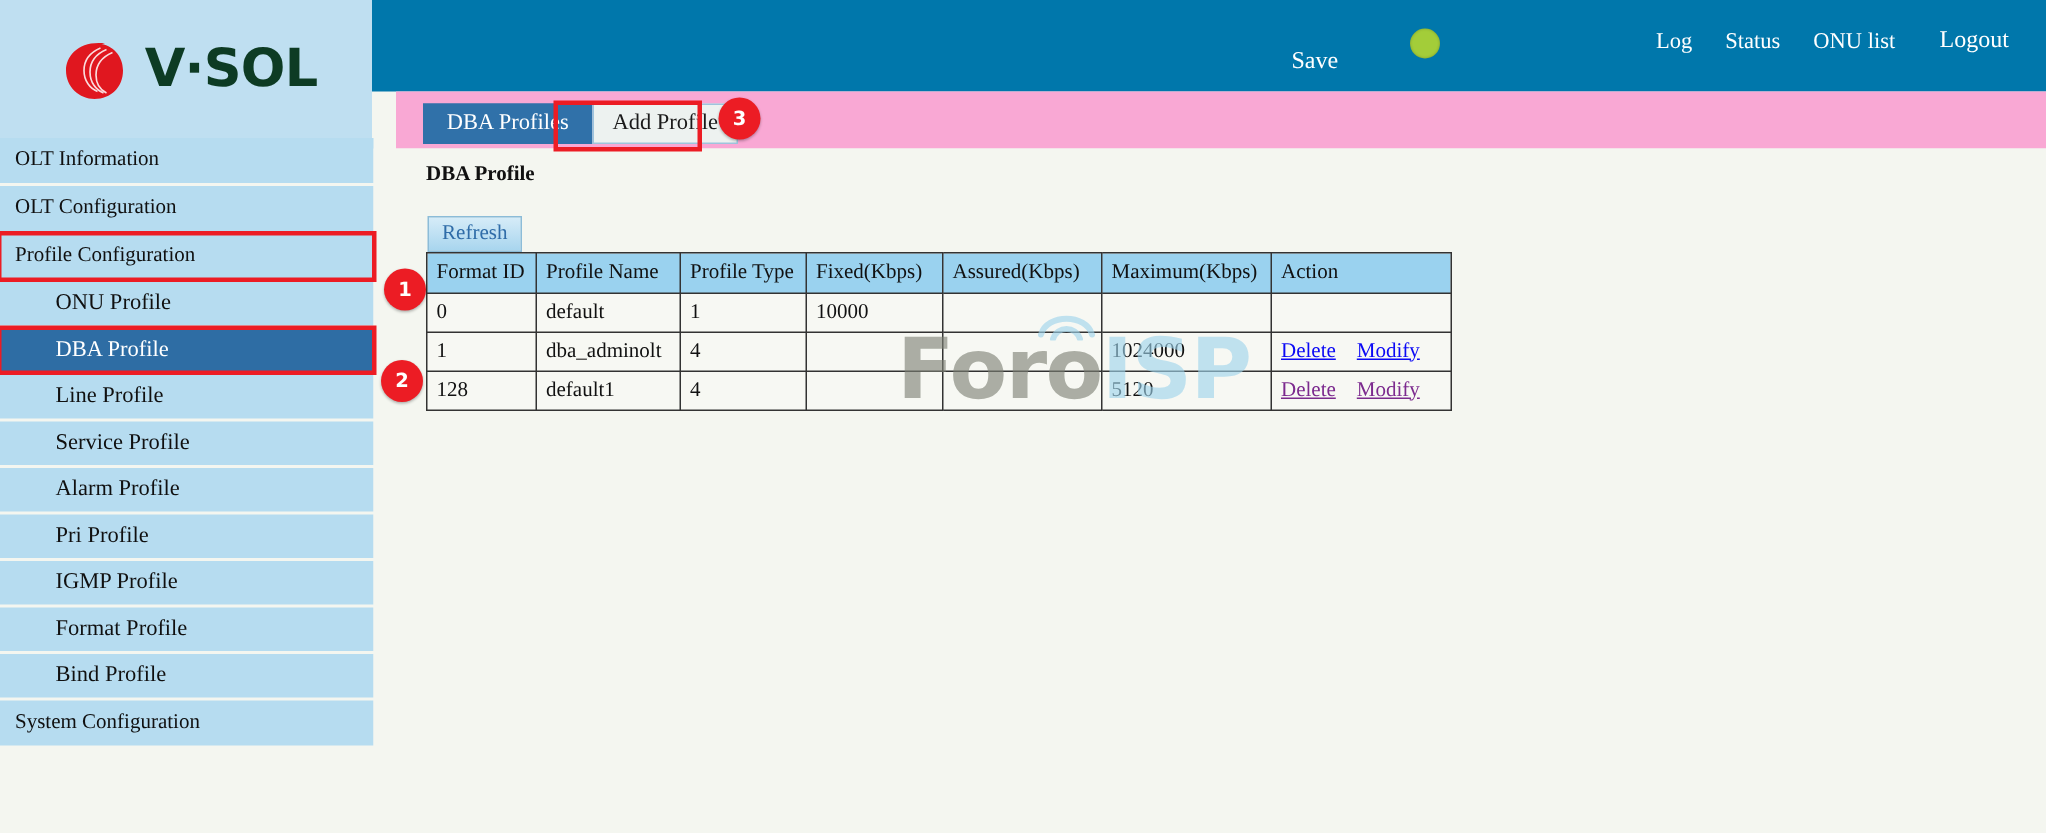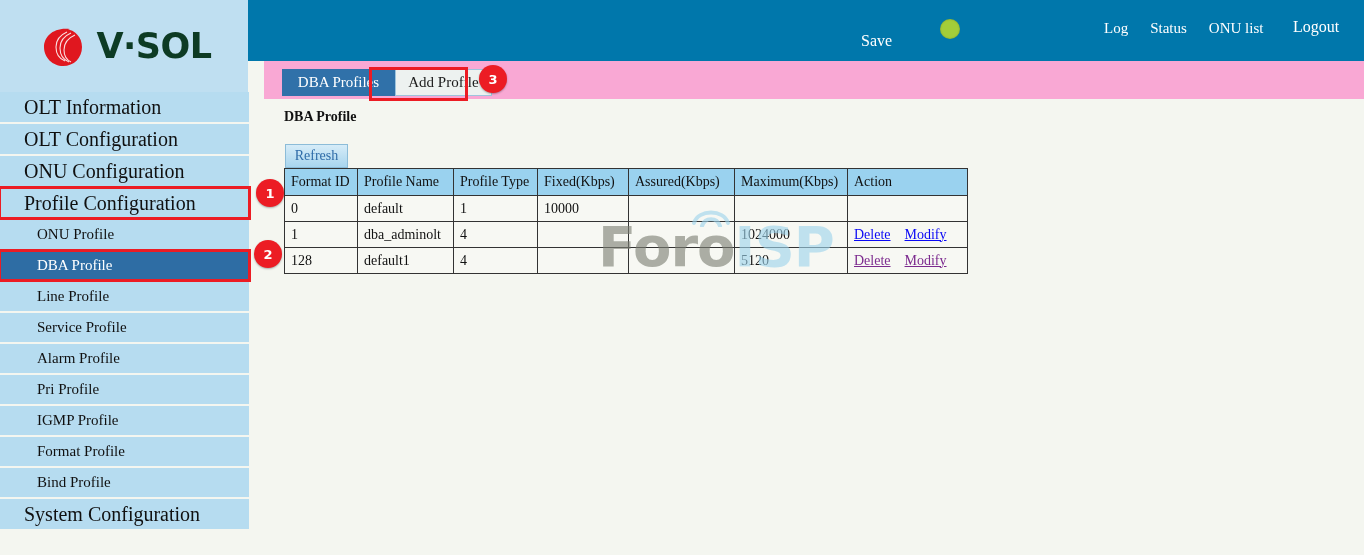--- a/index.html
+++ b/index.html
@@ -143,22 +143,22 @@
     height: 29px;
     margin-bottom: 2px;
     background: #b6dcf0;
     display: flex;
     align-items: center;
     box-sizing: border-box;
     cursor: pointer;
     color: #101010;
   }
   .nav-top {
-    font-size: 20px;
-    padding-left: 24px;
+    font-size: 14px;
+    padding-left: 10px;
     height: 30px;
   }
   .nav-sub {
     font-size: 15px;
     padding-left: 37px;
   }
   .nav-sub.selected {
     background: #2e6da4;
     color: #ffffff;
   }
@@ -322,21 +322,20 @@
 
   <div class="tabstrip">
     <div class="tab tab-active">DBA Profiles</div>
     <div class="tab tab-idle">Add Profile</div>
   </div>
   <div class="redbox redbox-tab"></div>
 
   <div class="sidebar">
     <div class="nav-item nav-top">OLT Information</div>
     <div class="nav-item nav-top">OLT Configuration</div>
-    <div class="nav-item nav-top">ONU Configuration</div>
     <div class="nav-item nav-top nav-boxed">Profile Configuration</div>
     <div class="nav-item nav-sub">ONU Profile</div>
     <div class="nav-item nav-sub selected nav-boxed">DBA Profile</div>
     <div class="nav-item nav-sub">Line Profile</div>
     <div class="nav-item nav-sub">Service Profile</div>
     <div class="nav-item nav-sub">Alarm Profile</div>
     <div class="nav-item nav-sub">Pri Profile</div>
     <div class="nav-item nav-sub">IGMP Profile</div>
     <div class="nav-item nav-sub">Format Profile</div>
     <div class="nav-item nav-sub">Bind Profile</div>

